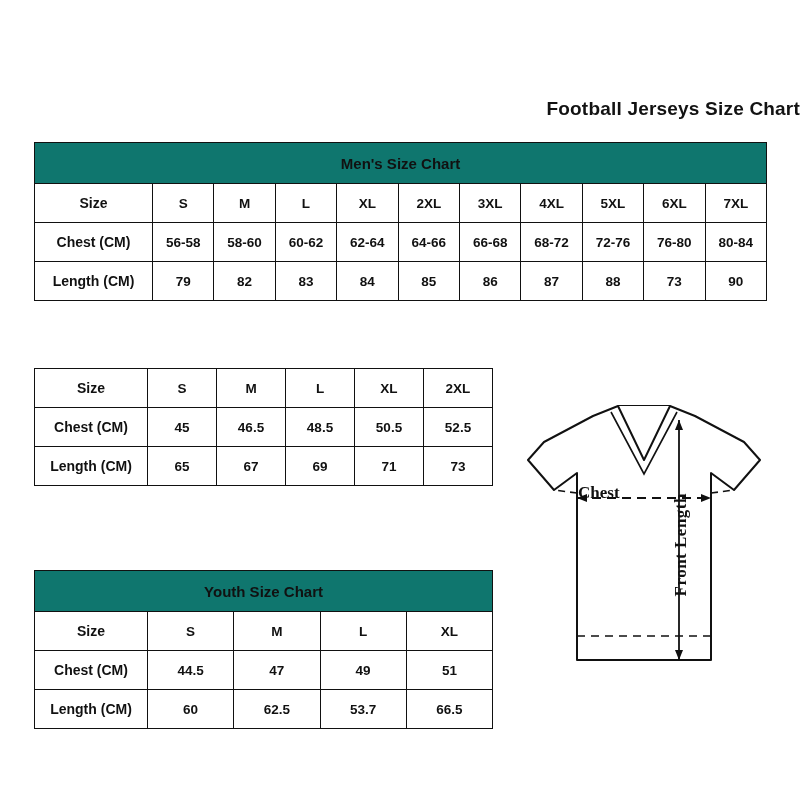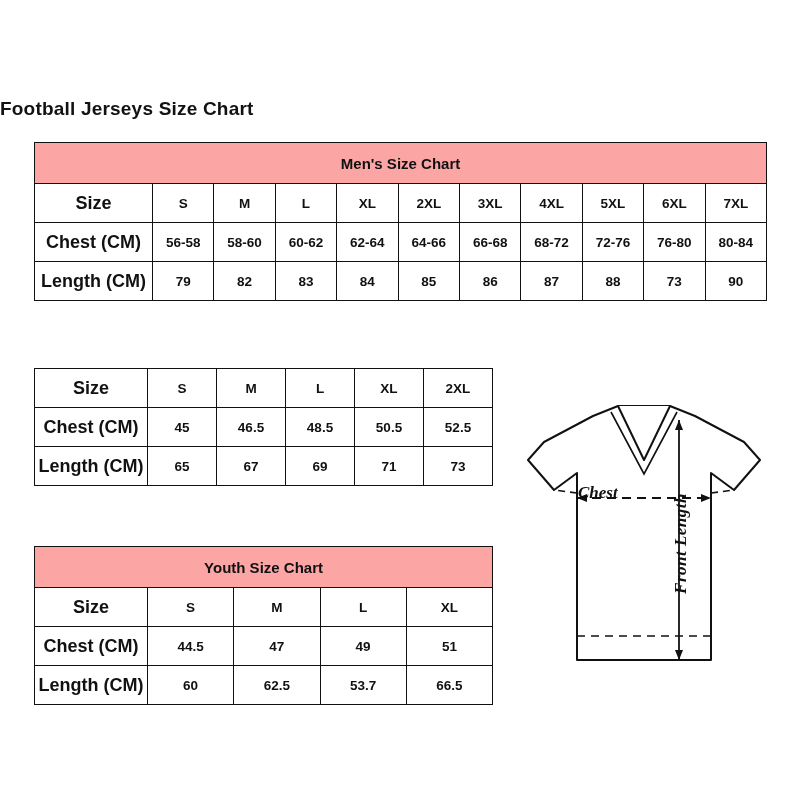--- a/index.html
+++ b/index.html
@@ -17,21 +17,21 @@
   #page {
     position: relative;
     width: 800px;
     height: 800px;
   }
   #page-title {
     position: absolute;
     top: 98px;
     left: 0;
     width: 800px;
-    text-align: left;
+    text-align: right;
     font-size: 19px;
     font-weight: bold;
     letter-spacing: 0.2px;
     color: #121212;
   }
 
   table.size-table {
     position: absolute;
     border-collapse: collapse;
     table-layout: fixed;
@@ -39,27 +39,27 @@
   table.size-table td, table.size-table th {
     border: 1px solid #111111;
     text-align: center;
     vertical-align: middle;
     font-size: 13.5px;
     font-weight: bold;
     color: #111111;
     padding: 0;
   }
   table.size-table .caption-cell {
-    background: #fca5a5;
+    background: #0f766e;
     font-size: 15px;
     font-weight: bold;
     height: 40px;
   }
   table.size-table .row-head {
-    font-size: 18px;
+    font-size: 14px;
     margin-top: 42px;
   }
   table.size-table tr {
     height: 39px;
   }
 
   
   #mens-table {
     top: 142px;
     left: 34px;
@@ -72,40 +72,39 @@
   #womens-table {
     top: 368px;
     left: 34px;
     width: 458px;
   }
   #womens-table col.lbl { width: 113px; }
   #womens-table col.val { width: 69px; }
 
   
   #youth-table {
-    top: 546px;
+    top: 570px;
     left: 34px;
     width: 458px;
     border-radius: 27px;
   }
   #youth-table col.lbl { width: 113px; }
   #youth-table col.val { width: 86.25px; }
 
   
   #shirt-diagram {
     position: absolute;
     left: 498px;
     top: 398px;
     width: 292px;
     height: 300px;
   }
   .shirt-label {
     position: absolute;
     font-family: "Liberation Serif", serif;
-    font-style: italic;
     font-weight: bold;
     font-size: 17px;
     color: #111111;
   }
   #chest-label {
     left: 80px;
     top: 85px;
   }
   #front-length-label {
     left: 173px;

